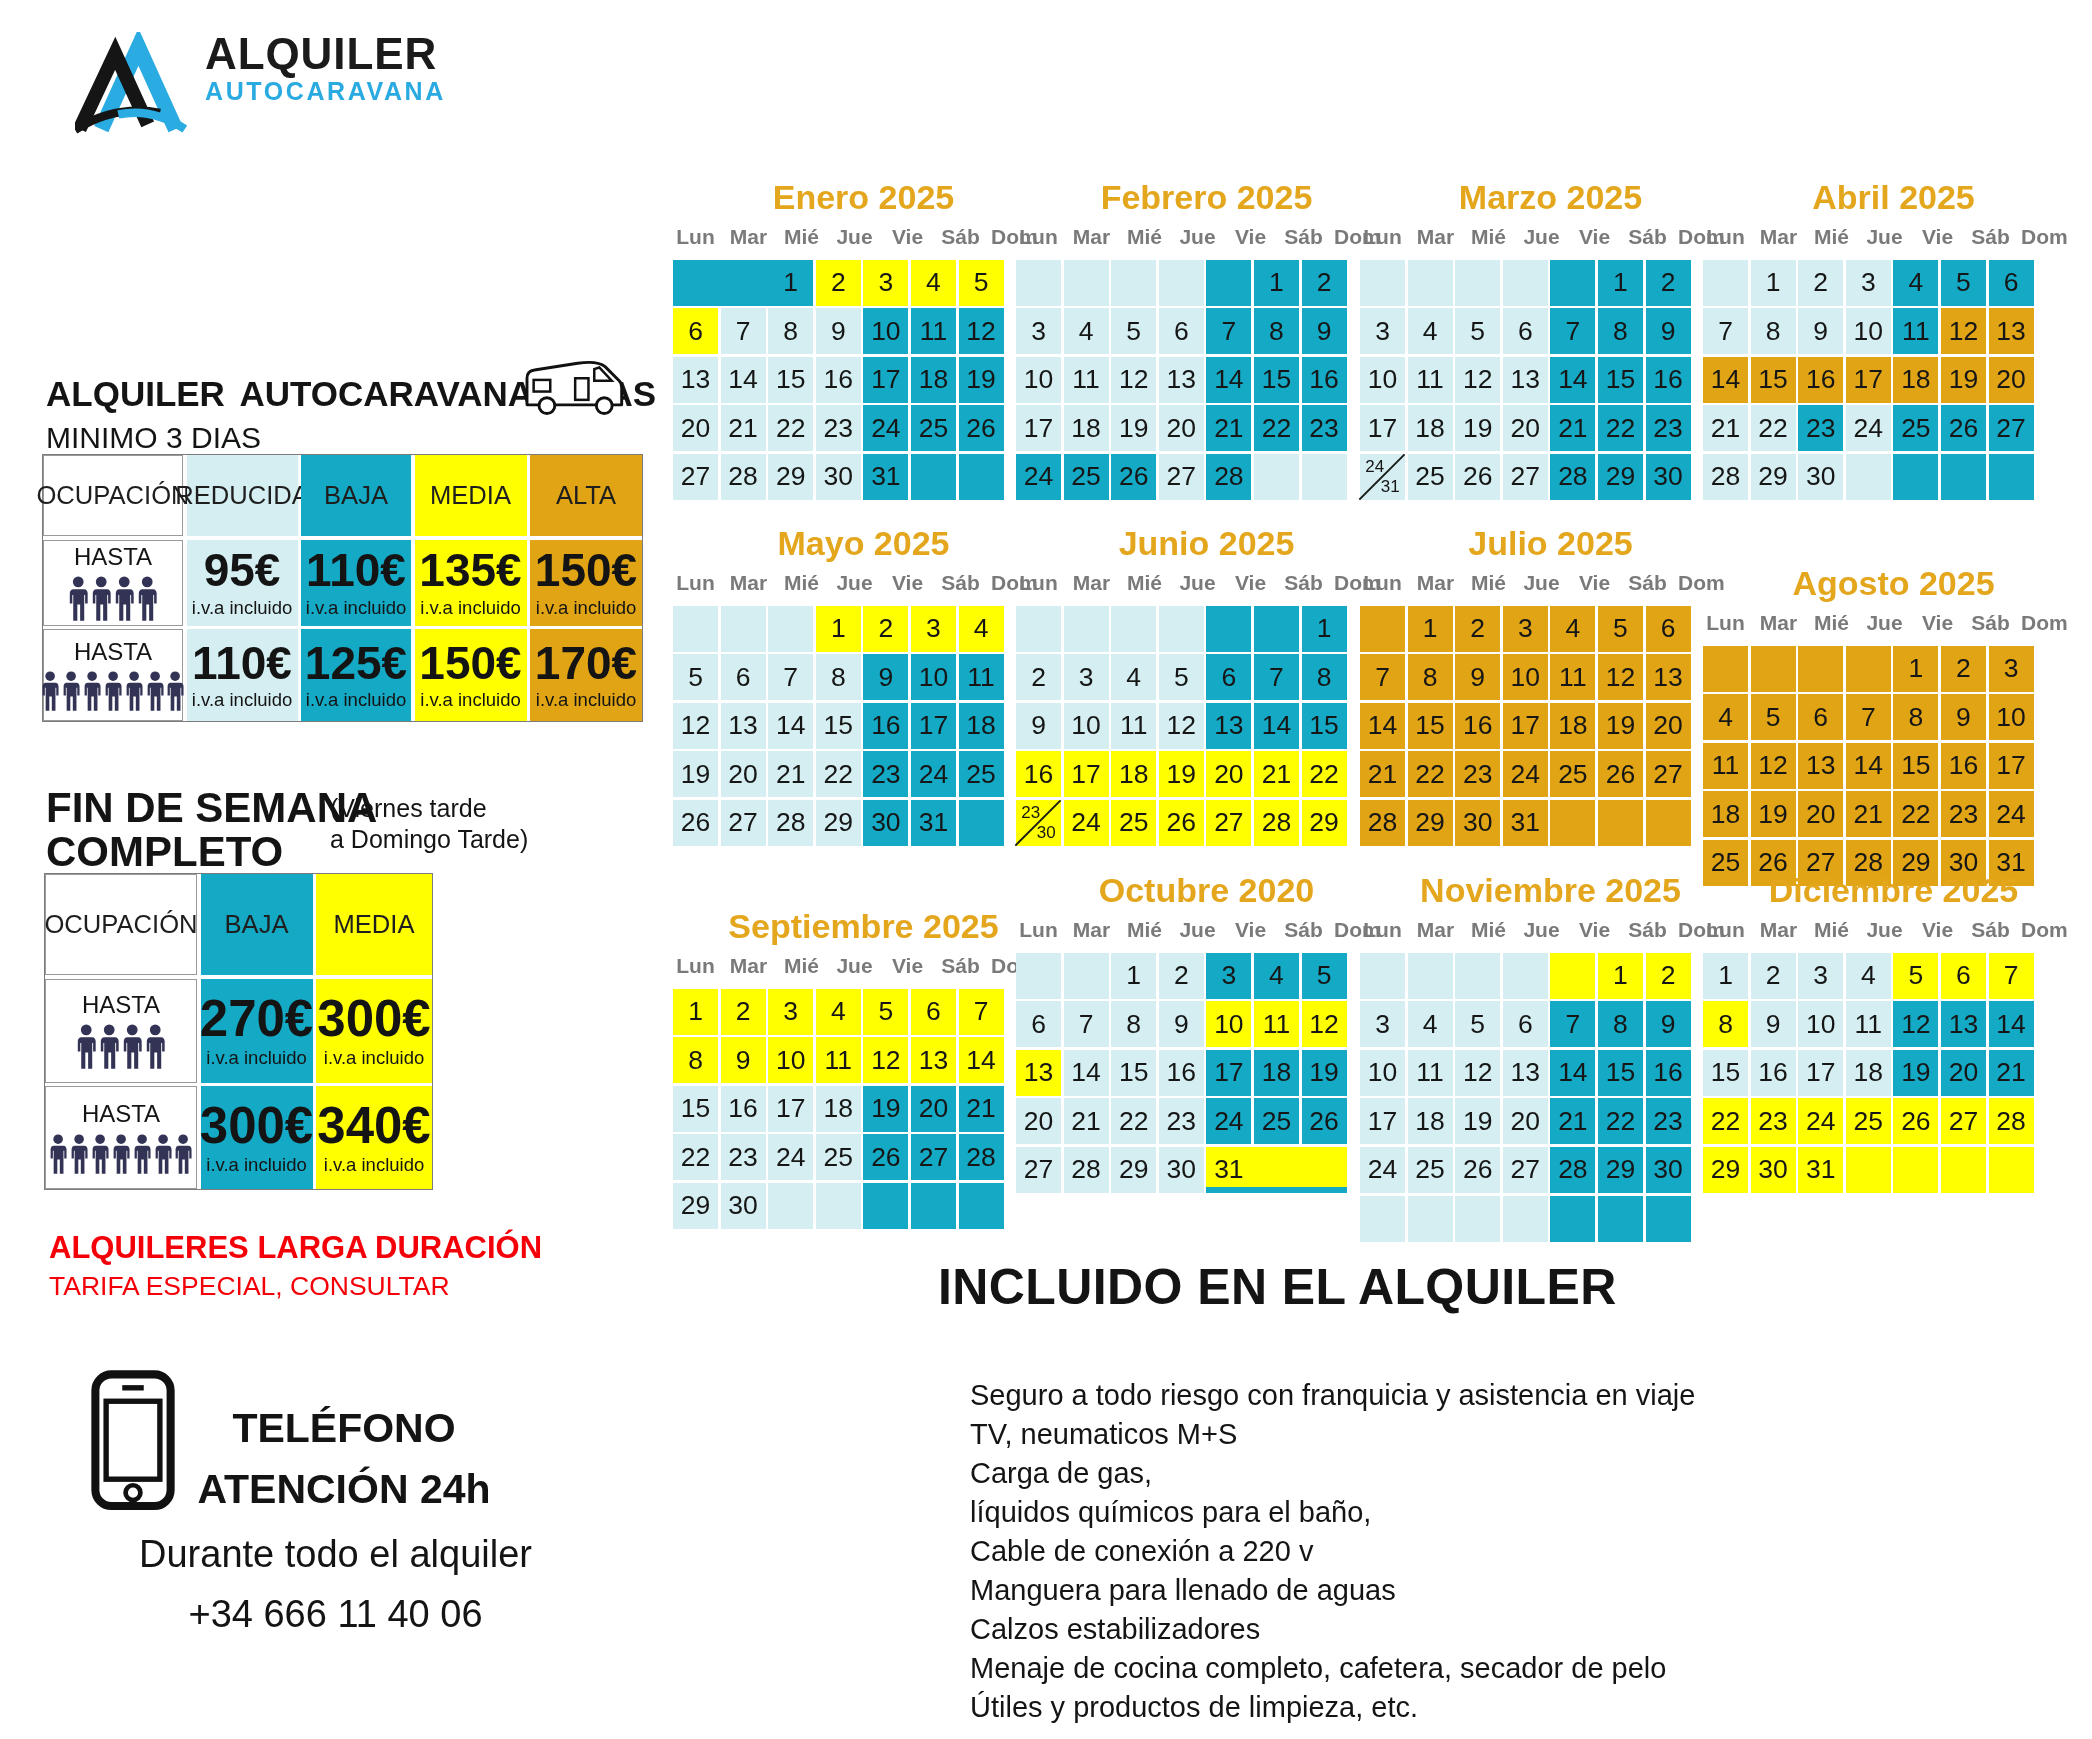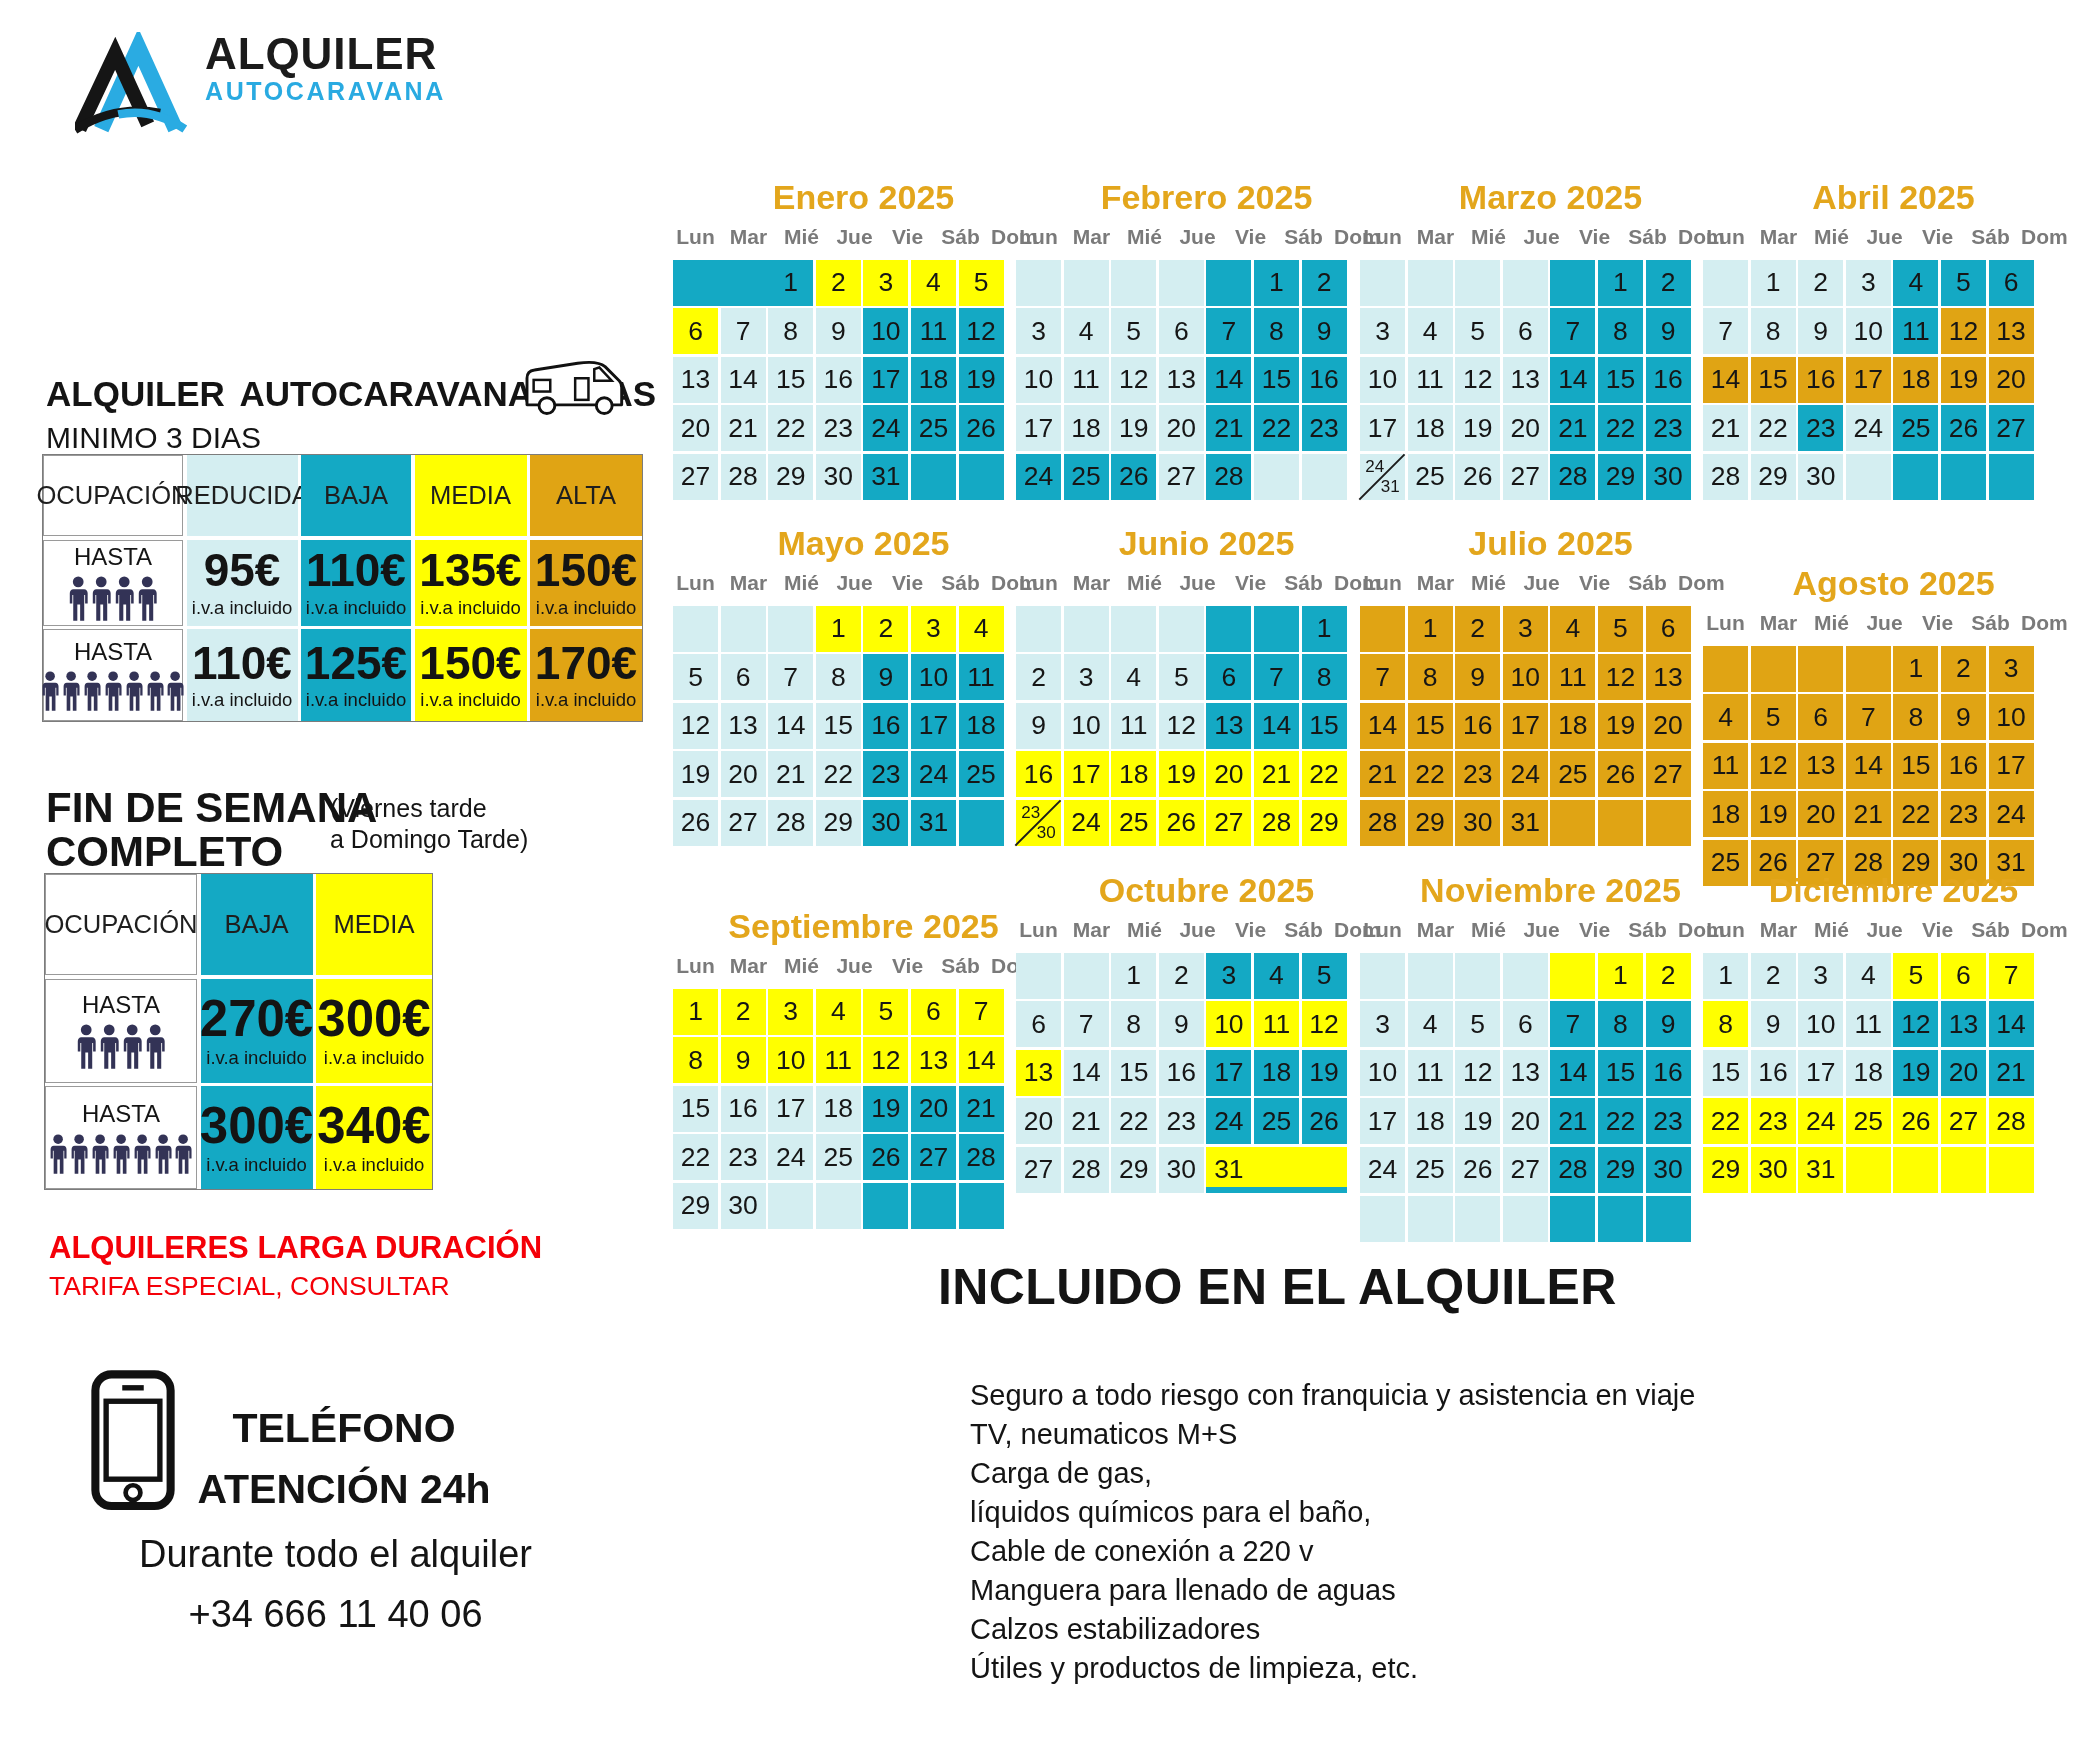--- a/index.html
+++ b/index.html
@@ -303,20 +303,21 @@
 
   <div class="inc-title">INCLUIDO EN EL ALQUILER</div>
   <div class="inc-list" id="included-list">
       <div>Seguro a todo riesgo con franquicia y asistencia en viaje</div>
       <div>TV, neumaticos M+S</div>
       <div>Carga de gas,</div>
       <div>líquidos químicos para el baño,</div>
       <div>Cable de conexión a 220 v</div>
       <div>Manguera para llenado de aguas</div>
       <div>Calzos estabilizadores</div>
+      <div>Menaje de cocina completo, cafetera, secador de pelo</div>
       <div>Útiles y productos de limpieza, etc.</div>
     </div>
 
   <div id="calendar-area">
       <div class="month" style="left: 673px; top: 176px;">
         <div class="m-title">Enero 2025</div>
         <div class="dayrow">
           <span>Lun</span>
           <span>Mar</span>
           <span>Mié</span>
@@ -755,21 +756,21 @@
           <div class="cell s-r">29</div>
           <div class="cell s-r">30</div>
           <div class="cell s-r"></div>
           <div class="cell s-r"></div>
           <div class="cell s-b"></div>
           <div class="cell s-b"></div>
           <div class="cell s-b"></div>
         </div>
       </div>
       <div class="month" style="left: 1016px; top: 869px;">
-        <div class="m-title">Octubre 2025</div>
+        <div class="m-title">Octubre 2020</div>
         <div class="dayrow">
           <span>Lun</span>
           <span>Mar</span>
           <span>Mié</span>
           <span>Jue</span>
           <span>Vie</span>
           <span>Sáb</span>
           <span>Dom</span>
         </div>
         <div class="mgrid">

